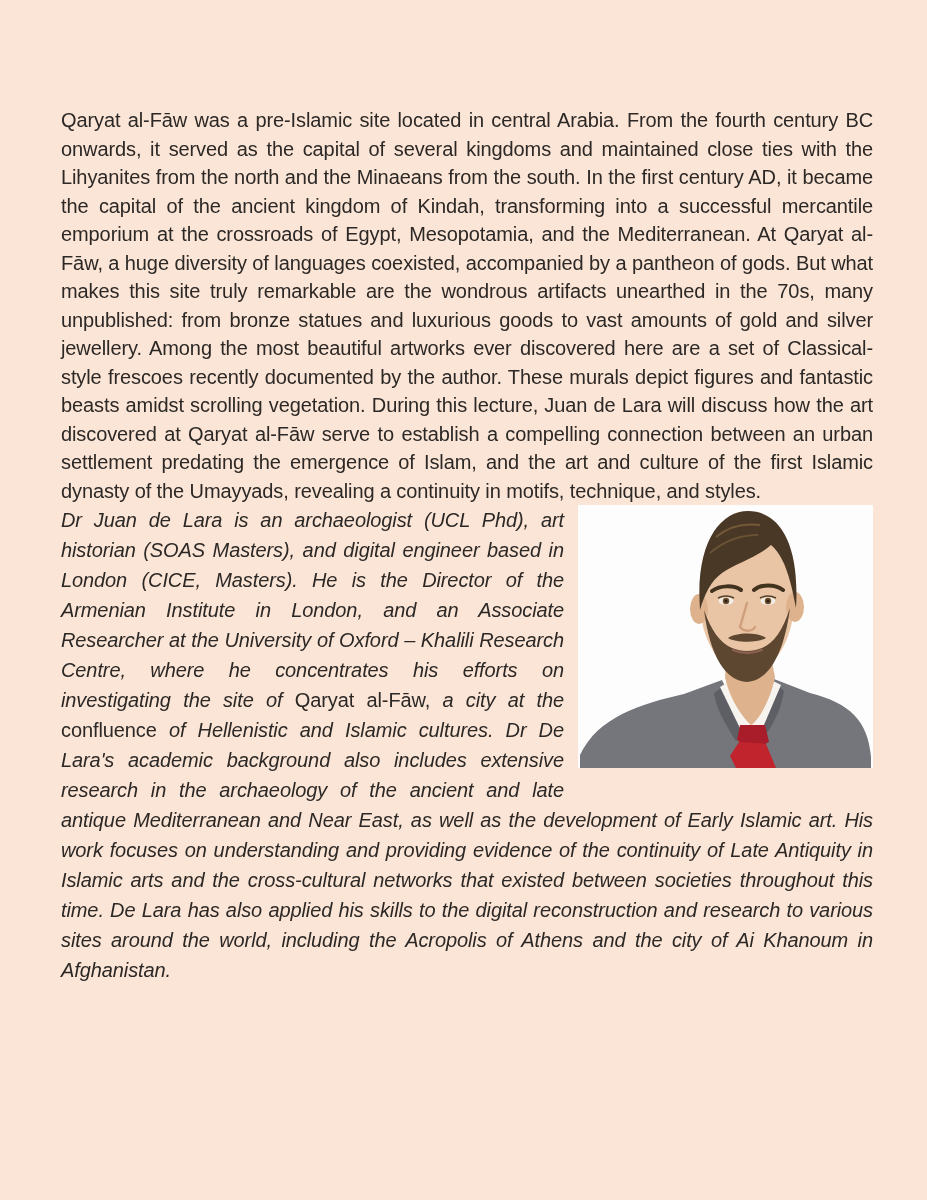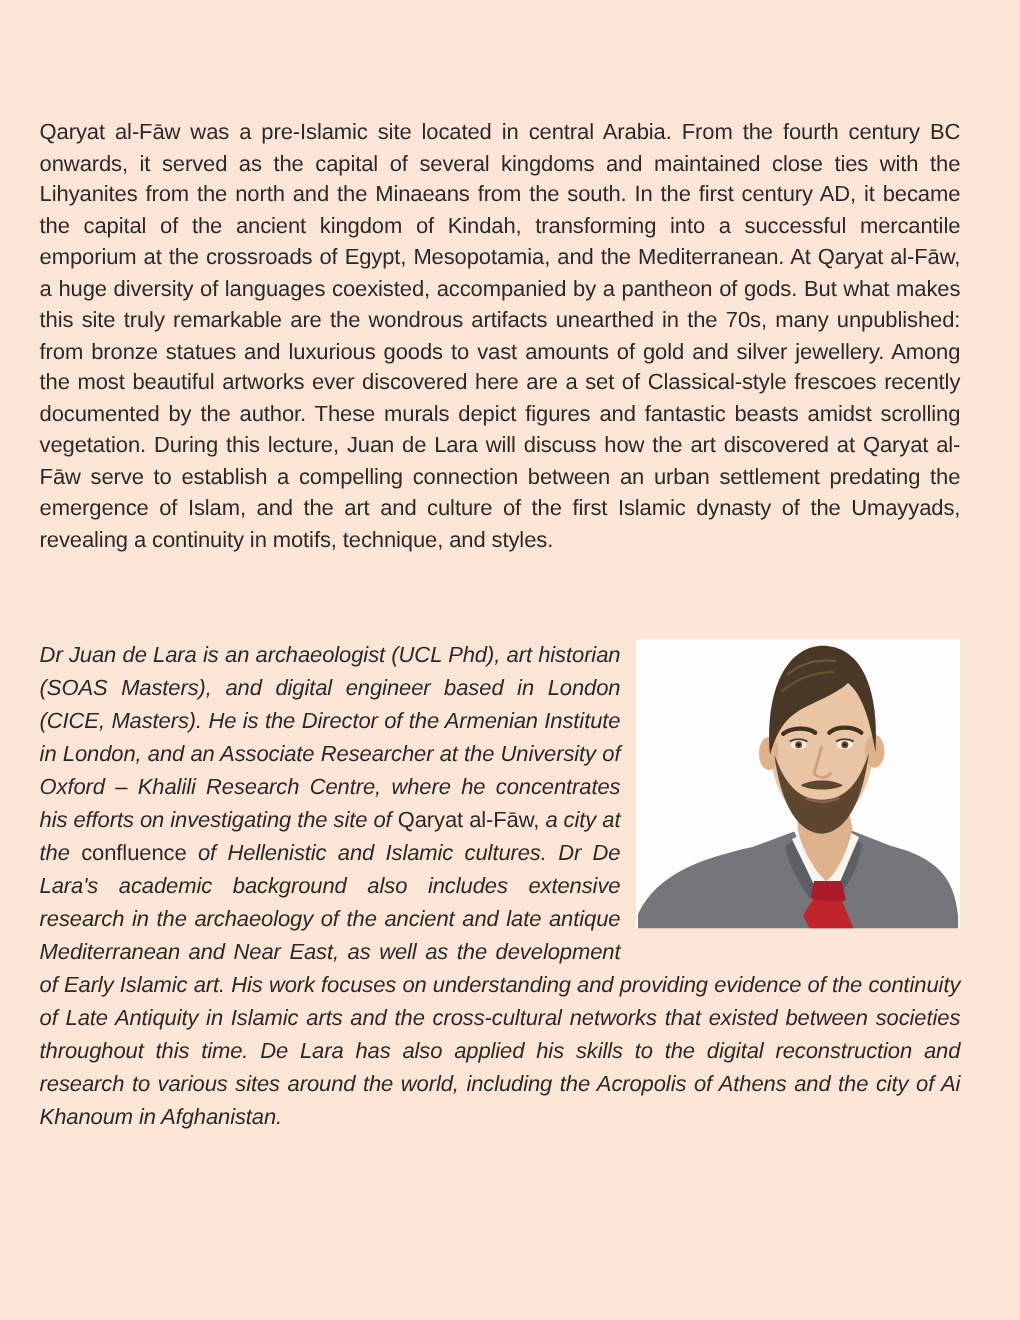--- a/index.html
+++ b/index.html
@@ -8,31 +8,30 @@
     height: 1200px;
     background: var(--page_bg, #fbe5d6);
     font-family: "Liberation Sans", sans-serif;
     color: var(--text_color, #2c2826);
     overflow: hidden;
   }
   .content {
     box-sizing: border-box;
     width: 927px;
     height: 1200px;
-    padding: 106px 54px 0 36px;
+    padding: 106px 54px 0 61px;
   }
   .abstract {
     margin: 0;
     font-size: 20px;
     line-height: 28.5px;
     letter-spacing: -0.1px;
     text-align: justify;
   }
   .bio {
-    margin-top: 76px;
     font-size: 20px;
     line-height: 30px;
     letter-spacing: -0.1px;
     text-align: justify;
     font-style: italic;
   }
   .bio::after { content: ""; display: block; clear: both; }
   .bio .upright { font-style: normal; }
   figure.photo {
     float: right;

